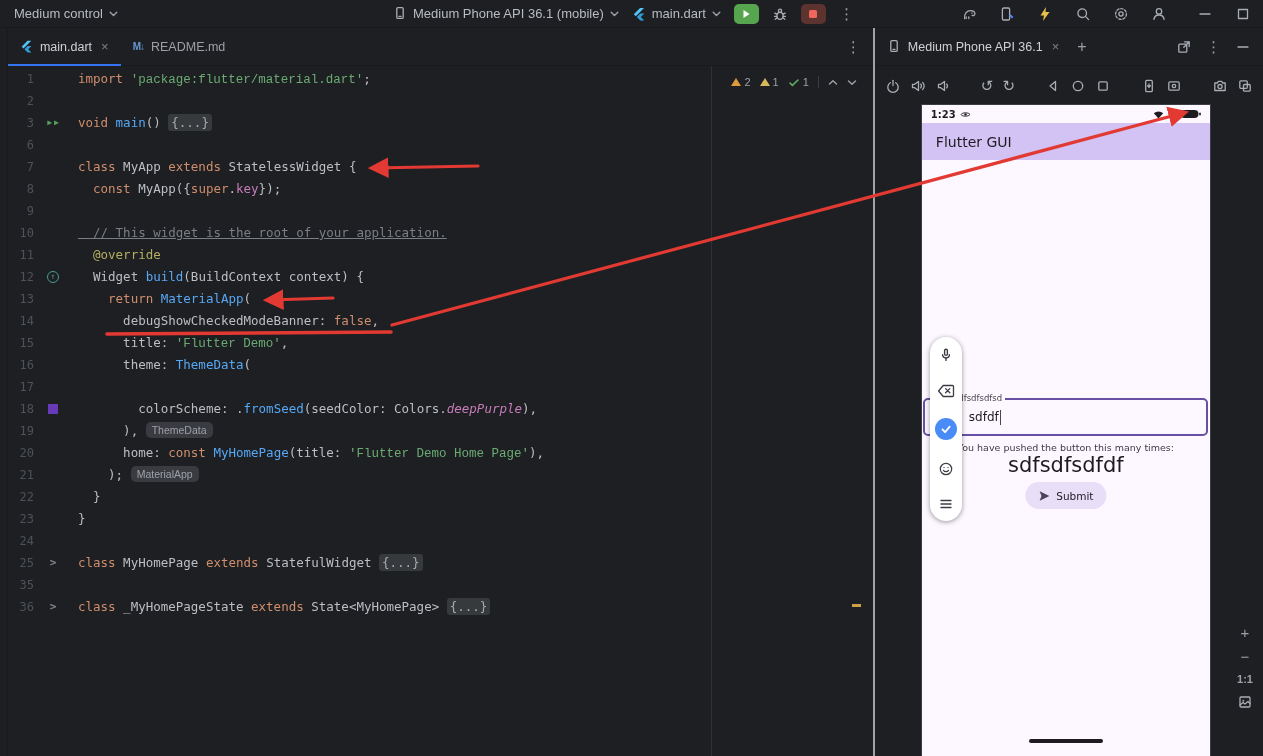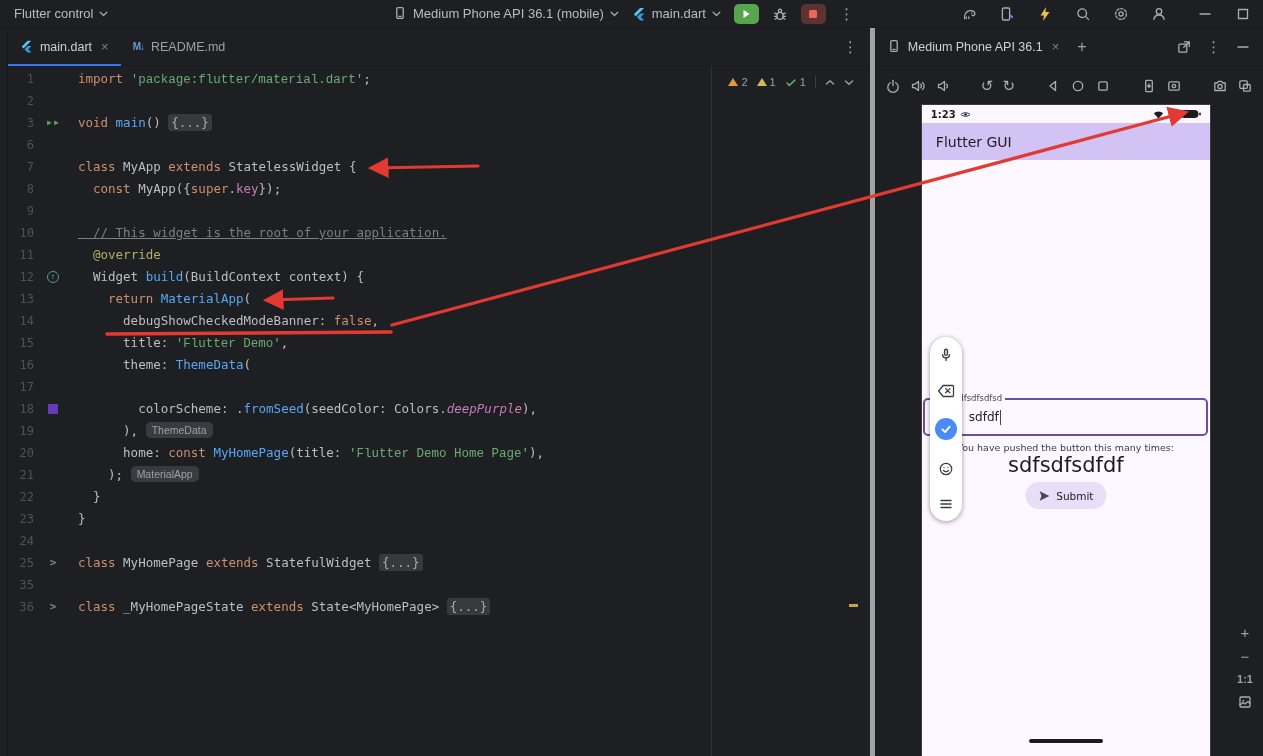--- a/index.html
+++ b/index.html
@@ -57,21 +57,21 @@
   .inspections{position:absolute;top:10px;right:16px;display:flex;align-items:center;gap:9px;
                font-size:11px;color:#9da0a8;font-family:"Liberation Sans",sans-serif;}
   .insp-item{display:flex;gap:3px;align-items:center;}
   .tri{width:0;height:0;border-left:5px solid transparent;border-right:5px solid transparent;}
   .tri.t1{border-bottom:8px solid #e09a3e;}
   .tri.t2{border-bottom:8px solid #d6b85a;}
   .insp-sep{width:1px;height:12px;background:#3a3d41;}
   .stripe-mark{position:absolute;right:12px;top:538px;width:9px;height:3px;background:#caa144;}
 
   
-  .device{flex:1;border-left:5px solid #a3a3a3;position:relative;display:flex;flex-direction:column;}
+  .device{flex:1;border-left:2px solid #a3a3a3;position:relative;display:flex;flex-direction:column;}
   .dp-head{height:38px;display:flex;align-items:center;border-bottom:1px solid #191a1c;padding:0 12px;gap:8px;
            font-size:12.5px;color:#ced0d6;}
   .dp-tab{display:flex;align-items:center;gap:7px;}
   .dp-plus{color:#9da0a8;font-size:16px;margin-left:10px;line-height:1;}
   .dp-right{margin-left:auto;display:flex;gap:14px;align-items:center;color:#9da0a8;}
   .dp-tools{height:39px;display:flex;align-items:center;gap:9px;padding:0 10px;}
   .grp-gap{width:12px;}
   .rot{color:#a9adb4;font-size:15px;line-height:1;}
   .push-right{margin-left:auto;}
 
@@ -107,21 +107,21 @@
 
   .annot{position:absolute;inset:0;z-index:60;pointer-events:none;}
 </style>
 </head>
 <body>
 
 <div class="root">
 
   <div class="titlebar">
     <div class="tb-left tb-item">
-      <span>Flutter control</span>
+      <span>Medium control</span>
       <svg class="ic" width="9" height="6">
           <path d="M1.2 1.2L4.5 4.5 7.8 1.2" stroke="#9da0a8" stroke-width="1.4"></path>
         </svg>
     </div>
 
     <div class="tb-center">
       <div class="tb-item">
         <svg class="ic" width="14" height="15">
             <rect x="3.8" y="1.6" width="6.4" height="10.8" rx="1.2"></rect>
             <line x1="6" y1="10.4" x2="8" y2="10.4"></line>

